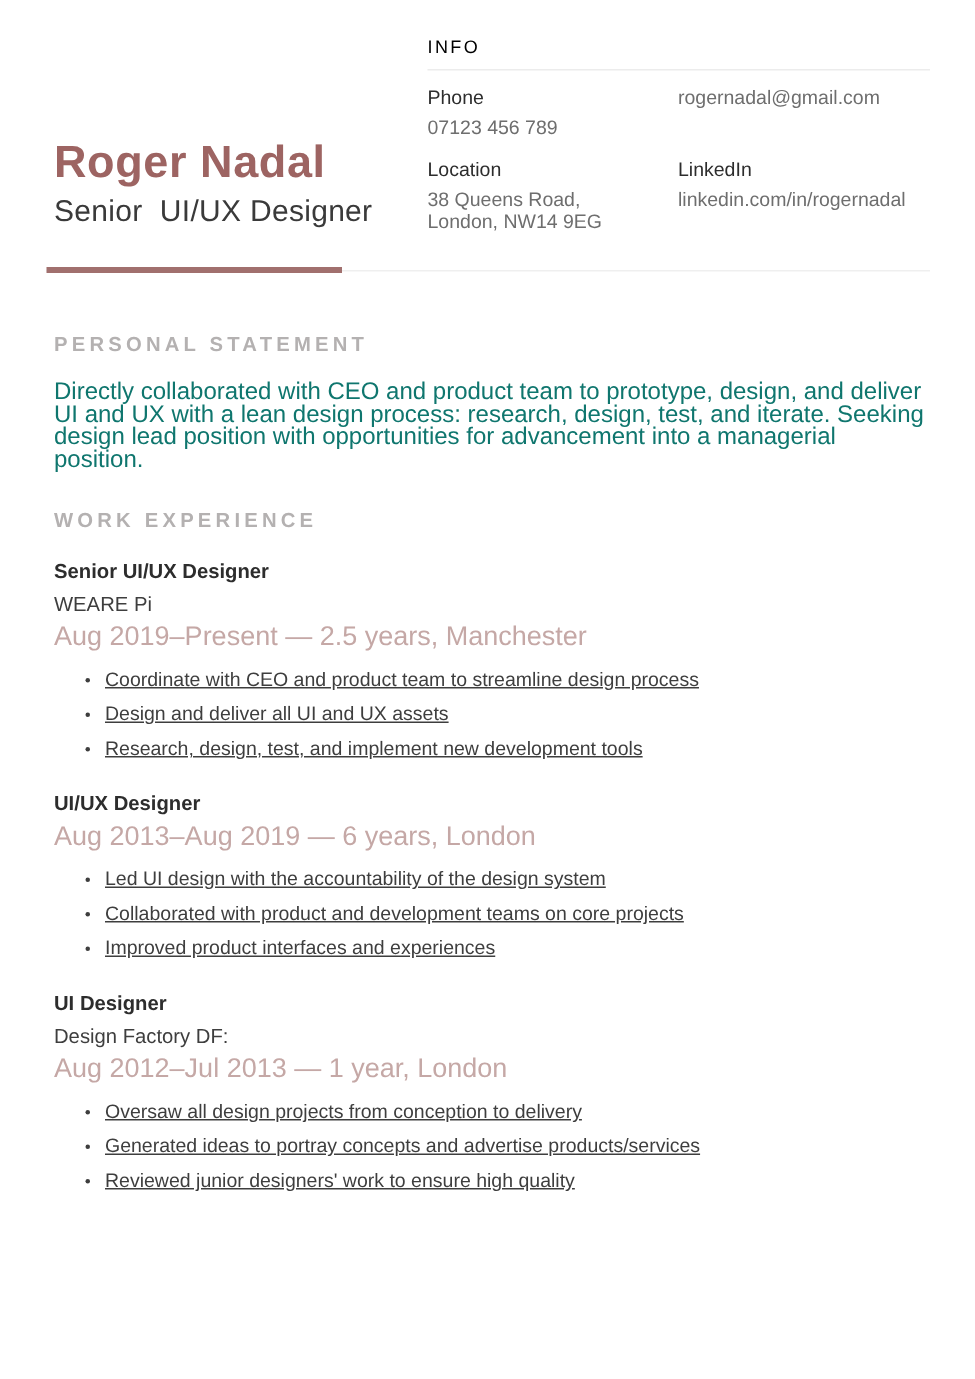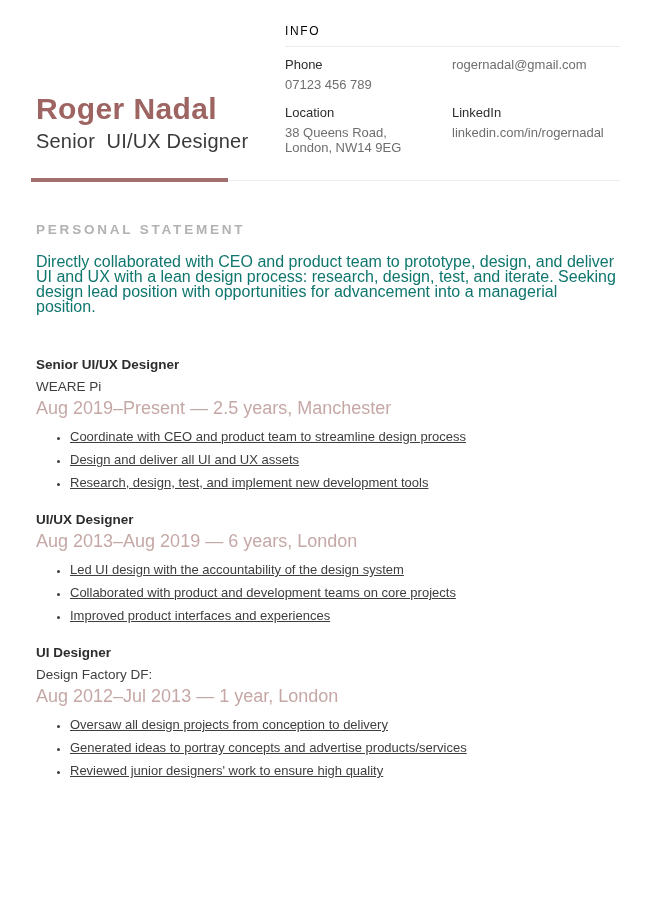--- a/index.html
+++ b/index.html
@@ -96,20 +96,21 @@
     <div class="rule-base"></div>
     <div class="rule-accent"></div>
   </div>
 
   <div class="statement-section">
     <h2 class="section-heading">PERSONAL STATEMENT</h2>
     <p class="statement-text">Directly collaborated with CEO and product team to prototype, design, and deliver UI and UX with a lean design process: research, design, test, and iterate. Seeking design lead position with opportunities for advancement into a managerial position.</p>
   </div>
 
   <div class="work-section">
+    <h2 class="section-heading">WORK EXPERIENCE</h2>
 
     <div class="job">
       <div class="job-title">Senior UI/UX Designer</div>
       <div class="job-company">WEARE Pi</div>
       <div class="job-period">Aug 2019–Present — 2.5 years, Manchester</div>
       <ul class="job-bullets">
         <li>Coordinate with CEO and product team to streamline design process</li>
         <li>Design and deliver all UI and UX assets</li>
         <li>Research, design, test, and implement new development tools</li>
       </ul>

